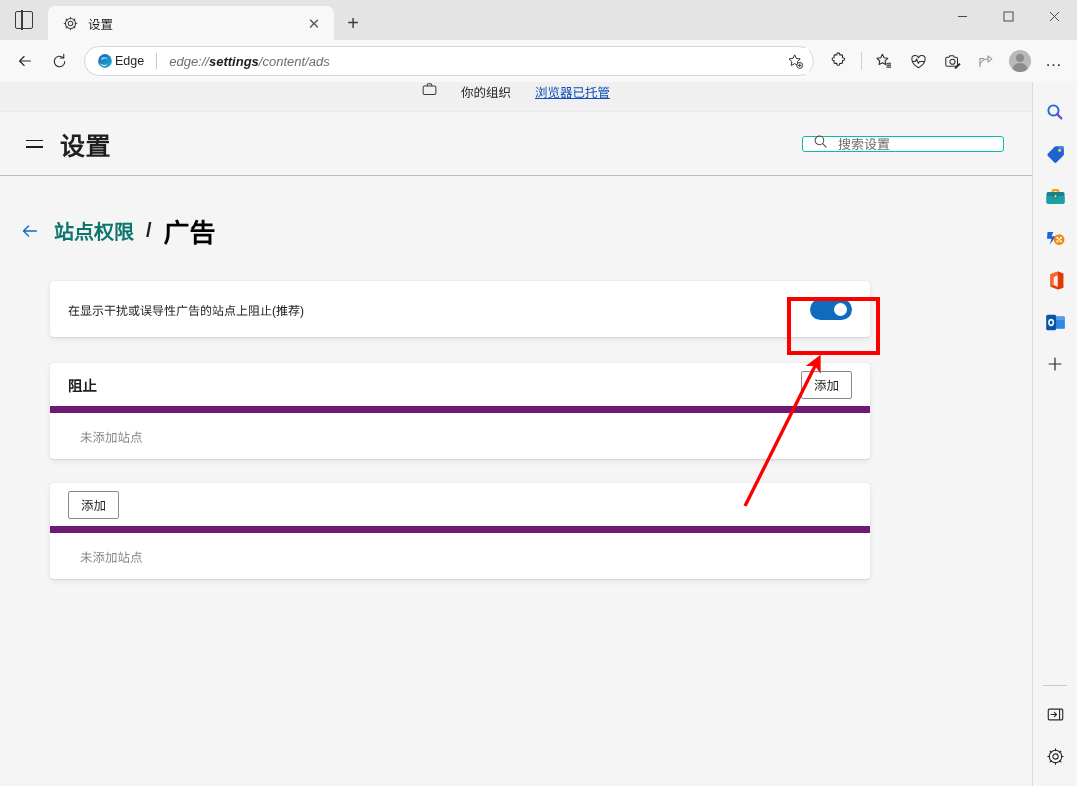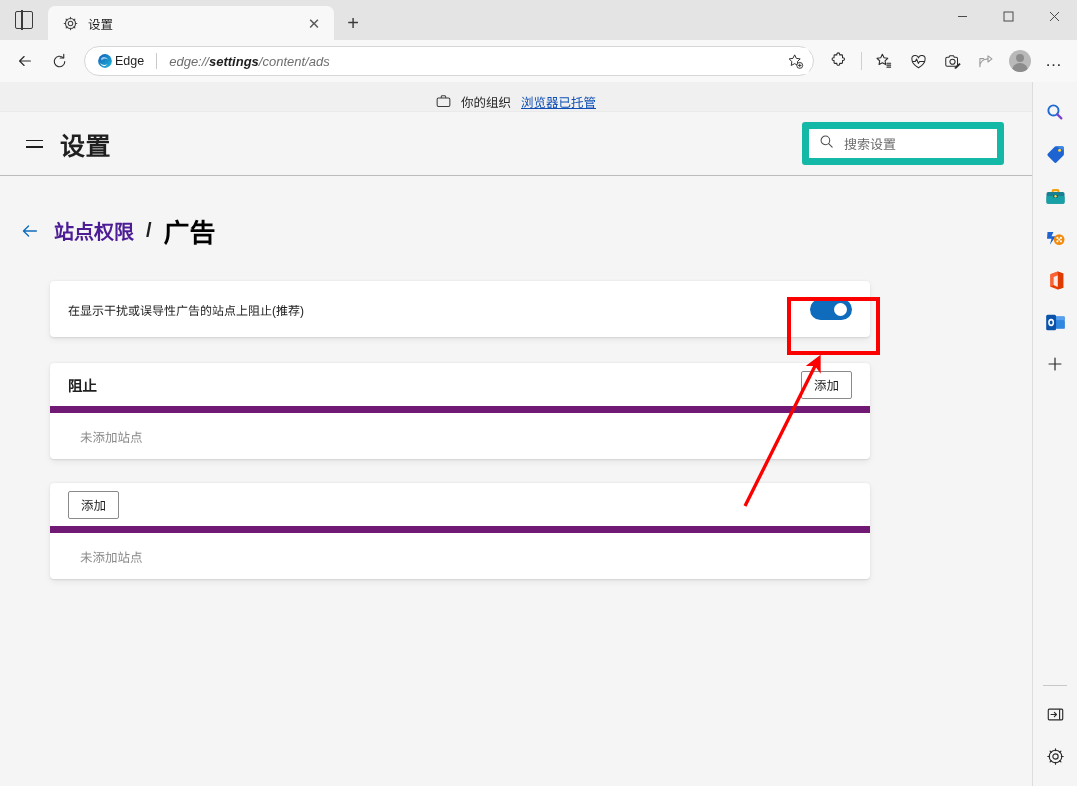--- a/index.html
+++ b/index.html
@@ -200,23 +200,23 @@
     flex: 1;
     position: relative;
     background: #f5f5f5;
     min-width: 0;
   }
 
   .org-banner {
     height: 30px;
     background: #f0f0f0;
     display: flex;
-    align-items: flex-end;
+    align-items: flex-start;
     justify-content: center;
-    gap: 10px;
+    gap: 24px;
     font-size: 12.5px;
     color: #1f1f1f;
     border-bottom: 1px solid #eaeaea;
   }
   .org-banner .link {
     color: #0f4fb5;
     text-decoration: underline;
   }
 
   .settings-header {
@@ -241,23 +241,23 @@
     background: #1f1f1f;
   }
   .settings-title {
     font-size: 25px;
     font-weight: 600;
     color: #1f1f1f;
     letter-spacing: 0.5px;
   }
   .search-box {
     margin-left: auto;
-    width: 202px; height: 43px;
-    background: #ffffff;
-    border: 7px solid #14b8a6;
+    width: 202px; height: 16px;
+    background: #ffffff;
+    border: 1px solid #14b8a6;
     border-radius: 3px;
     display: flex;
     align-items: center;
     padding: 0 10px;
     gap: 10px;
   }
   .search-box .ph {
     font-size: 13px;
     color: #6b6b6b;
   }
@@ -277,21 +277,21 @@
     margin-bottom: 32px;
   }
   .back-arrow {
     width: 24px; height: 24px;
     display: flex; align-items: center; justify-content: center;
     color: #0f6cbd;
   }
   .crumb-link {
     font-size: 20px;
     font-weight: 600;
-    color: #4c1d95;
+    color: #0f766e;
   }
   .crumb-sep {
     font-size: 20px;
     font-weight: 600;
     color: #1f1f1f;
   }
   .crumb-current {
     font-size: 26px;
     font-weight: 600;
     color: #000000;

